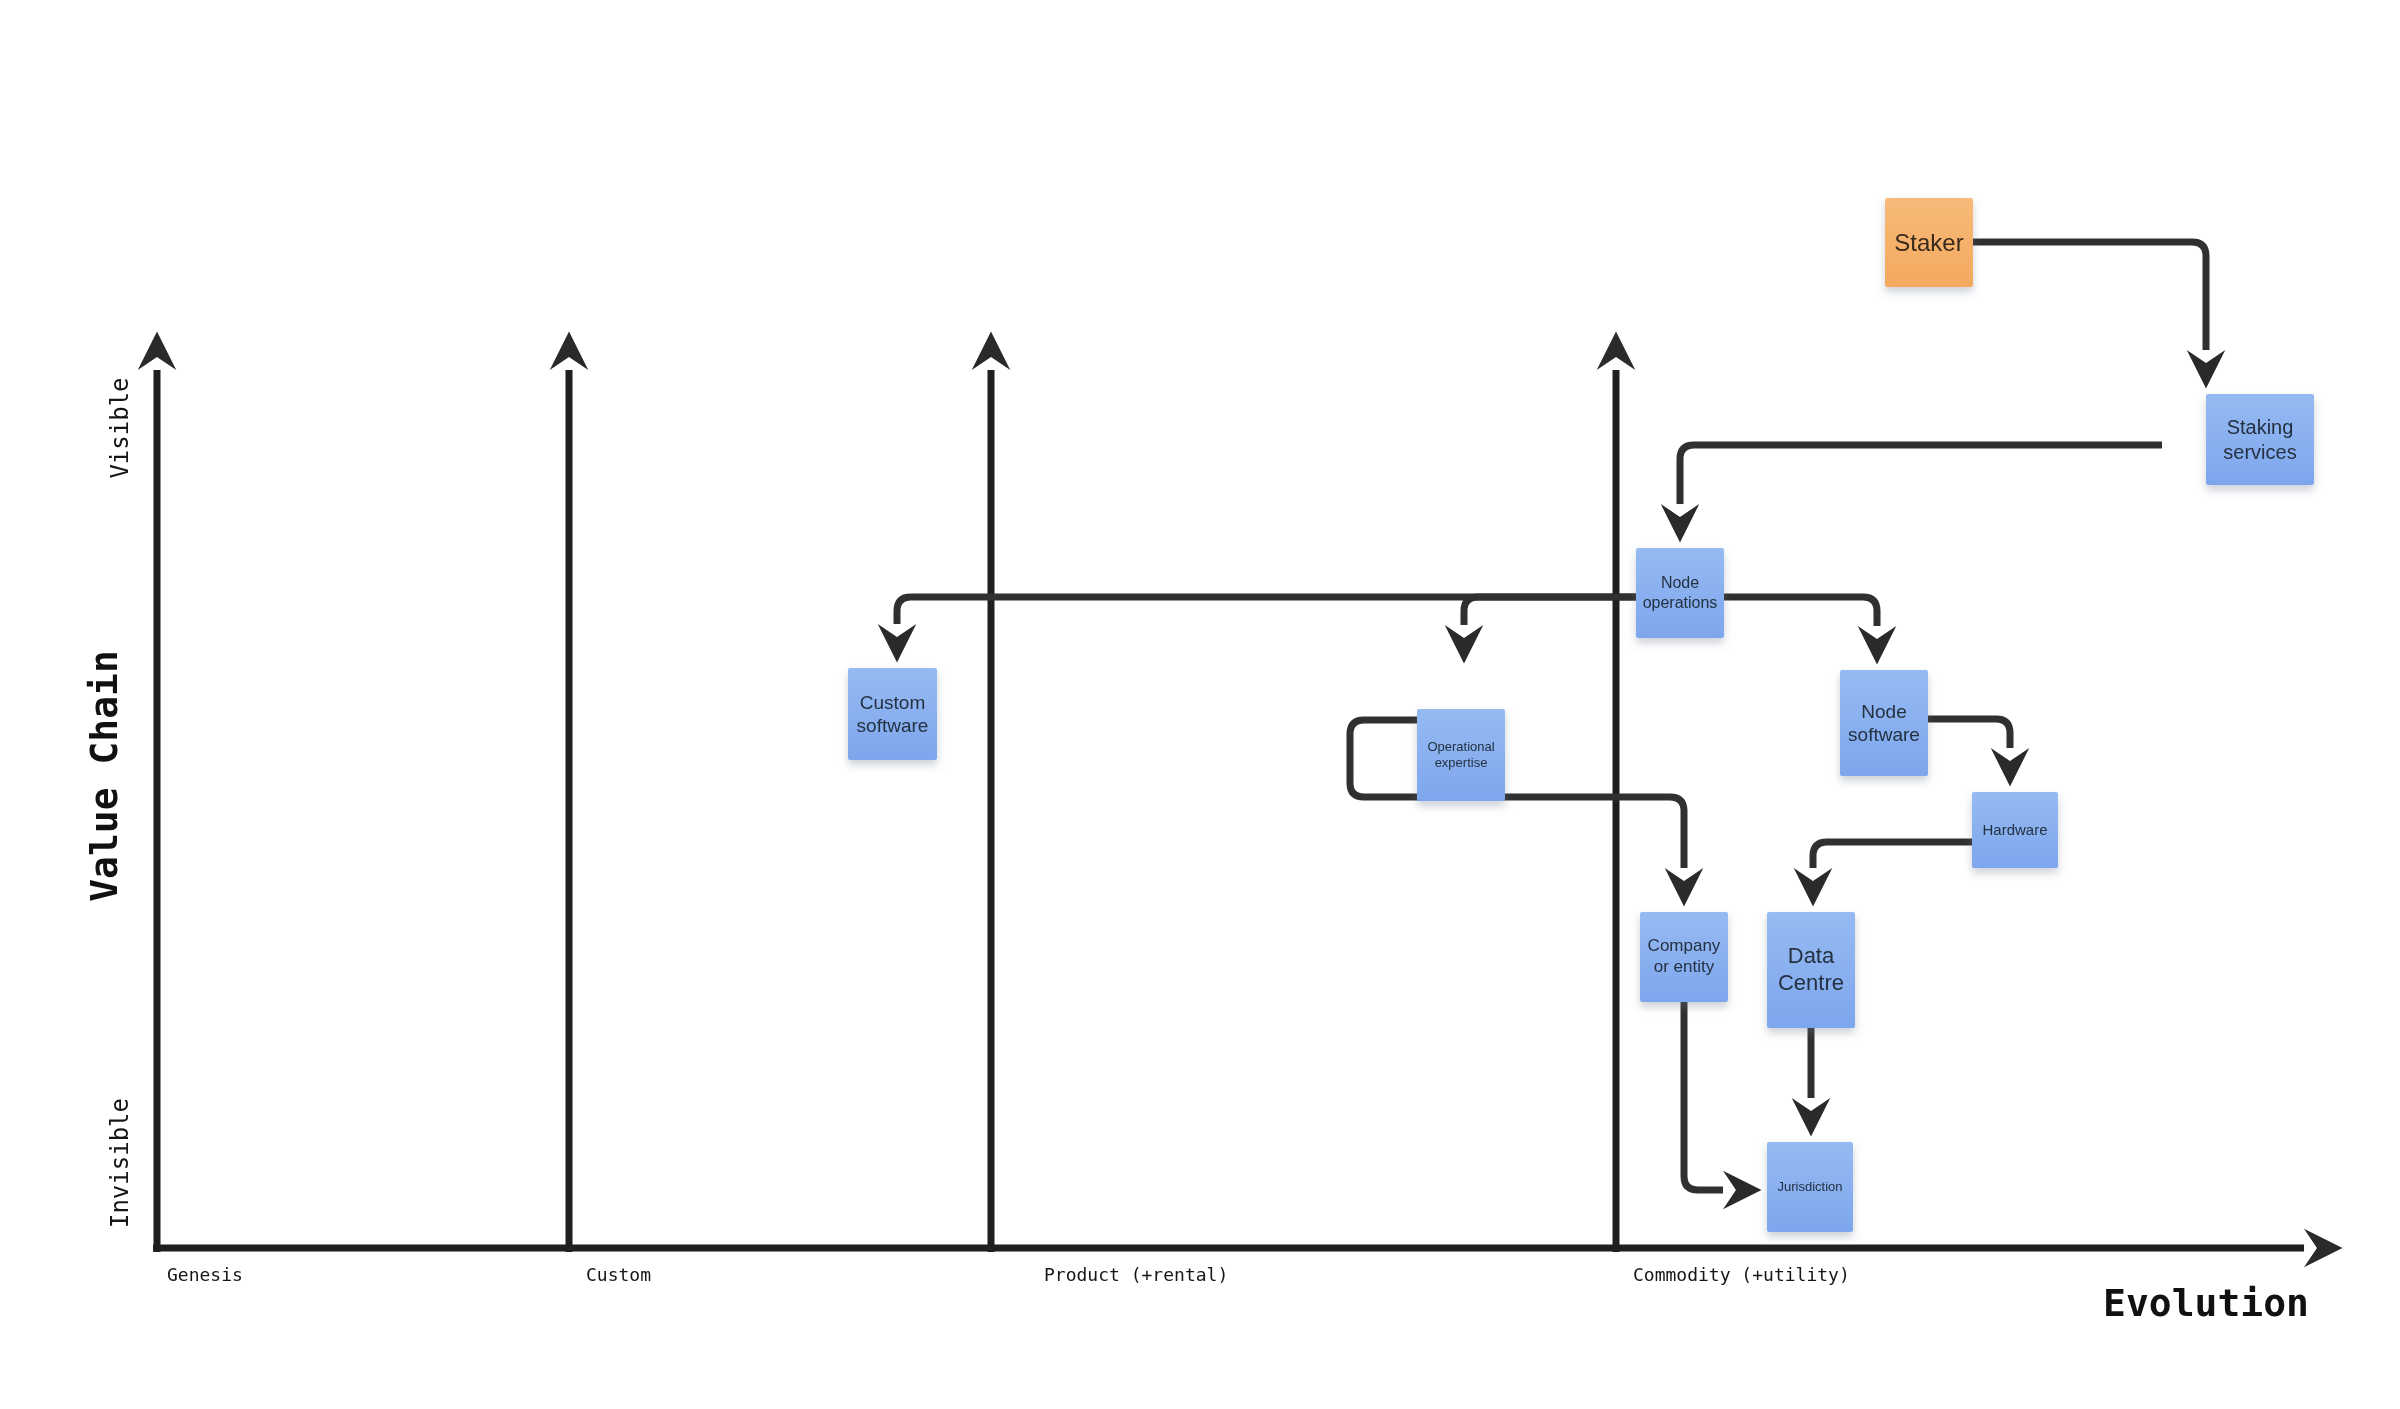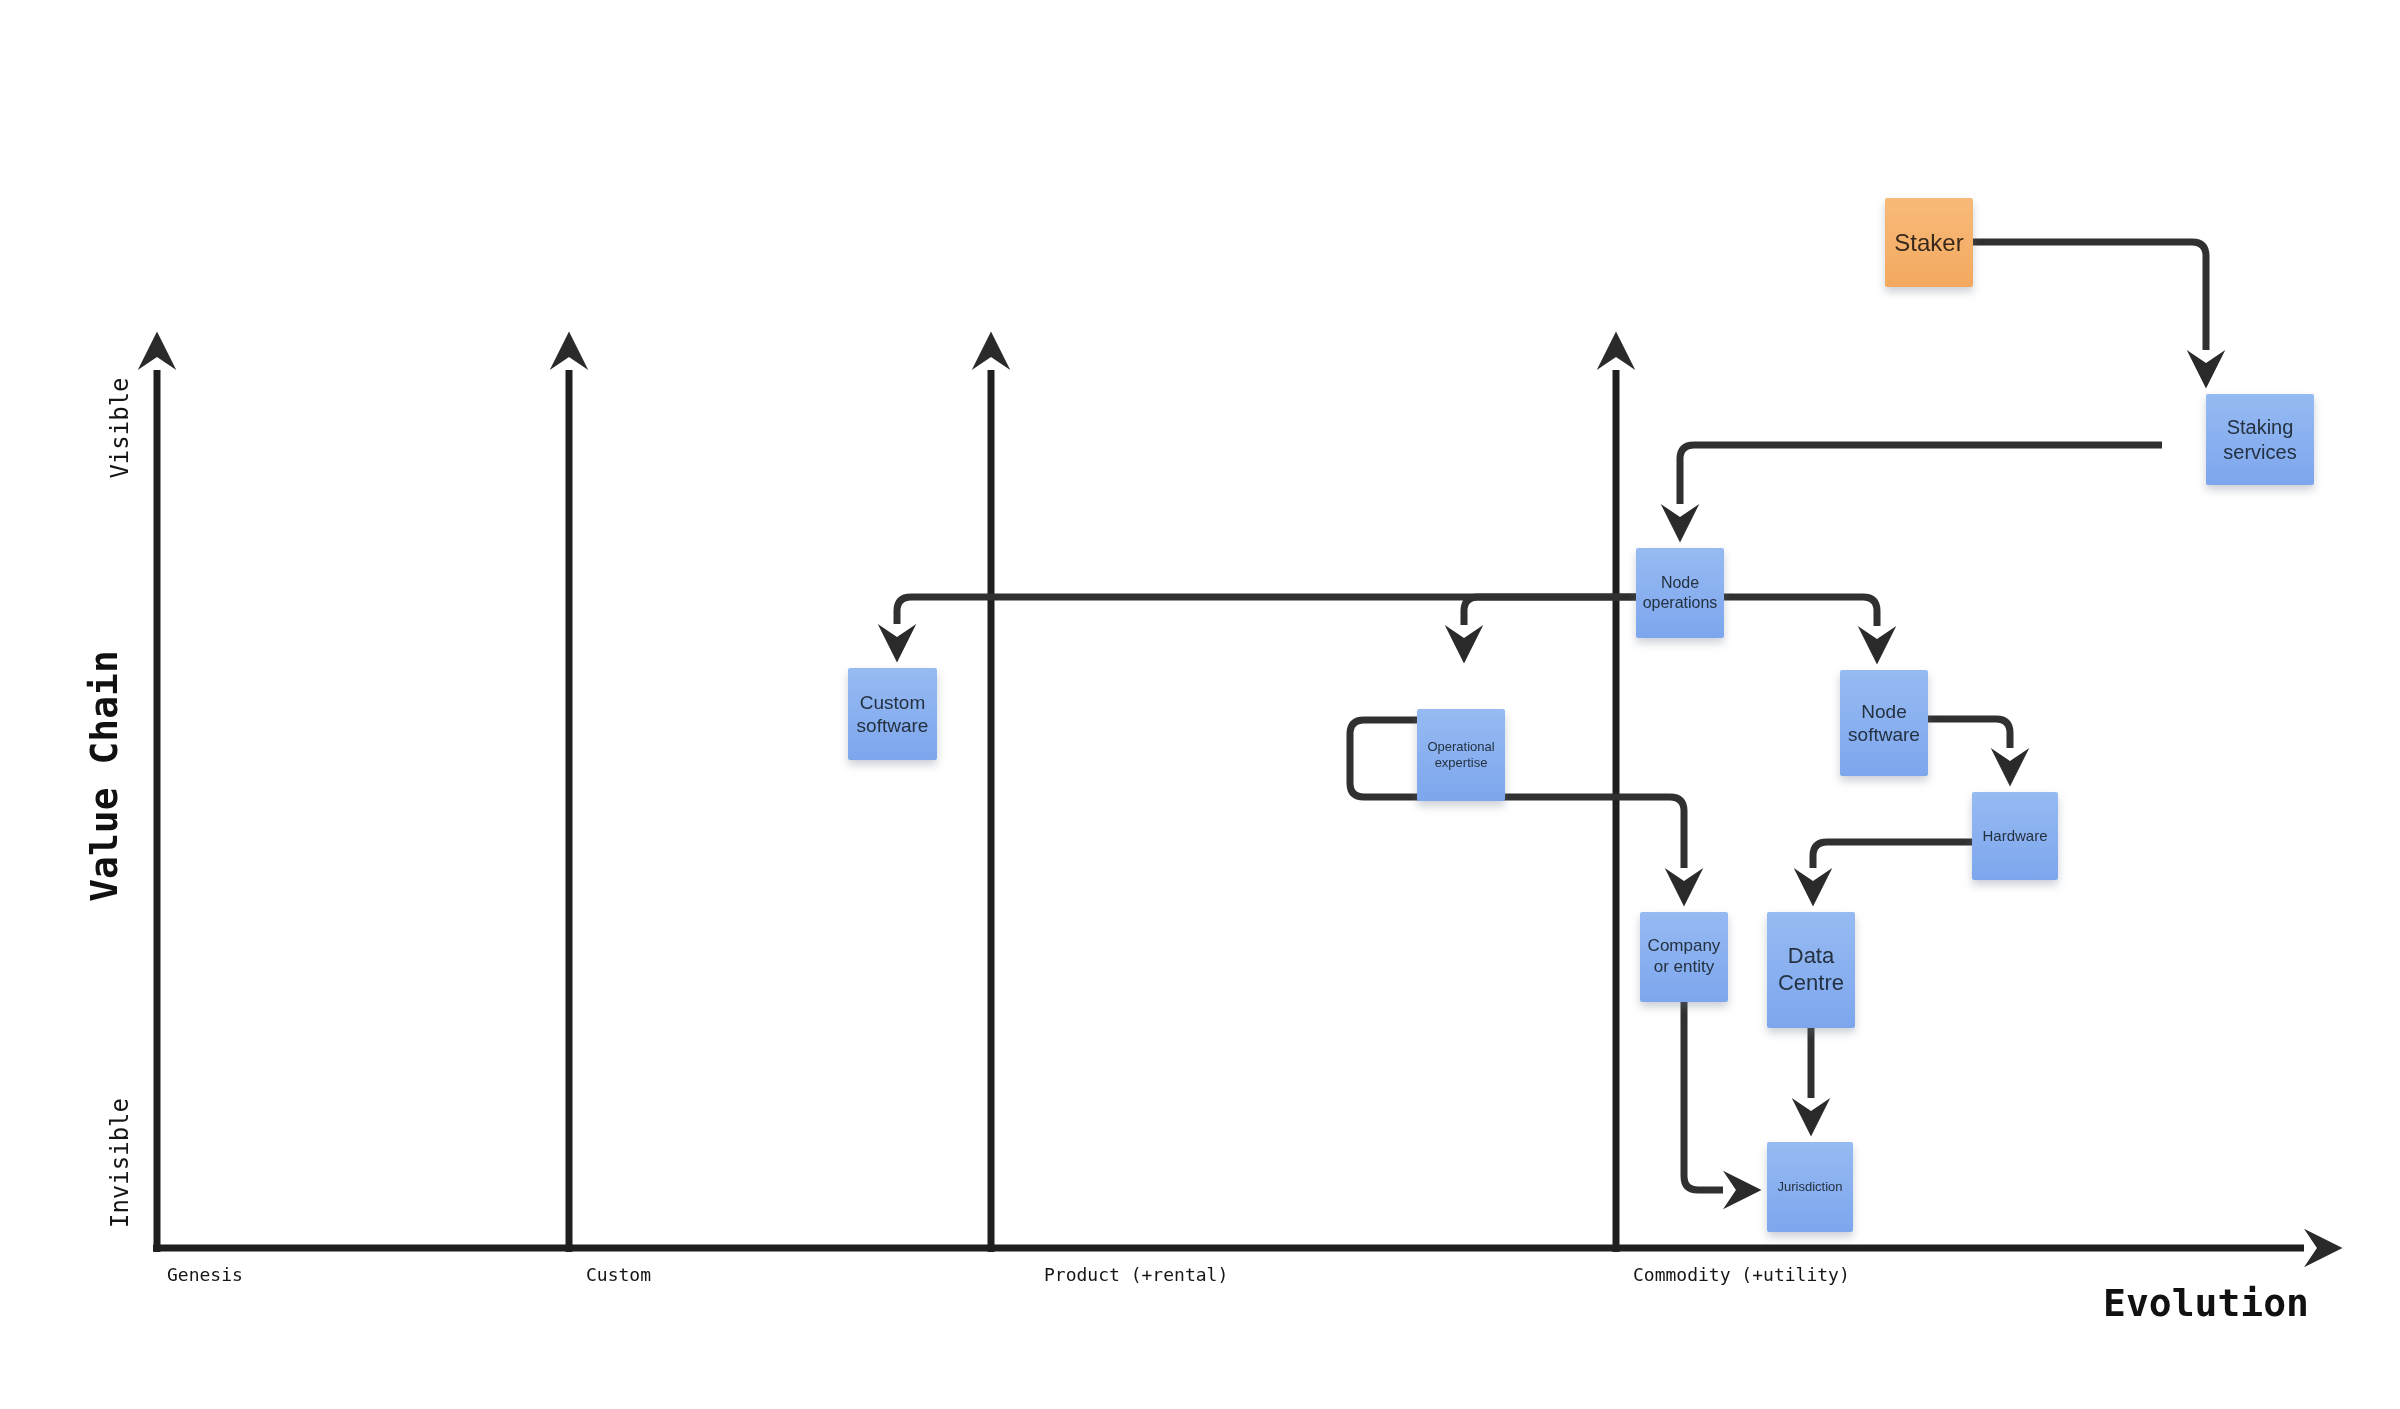--- a/index.html
+++ b/index.html
@@ -85,18 +85,18 @@
 
   <span class="mono-label axis-title" id="evolution-label">Evolution</span>
 
   <div id="nodes-layer">
       <div class="node anchor" style="left: 1885px; top: 198px; width: 88px; height: 89px; font-size: 24px;">Staker</div>
       <div class="node" style="left: 2162px; top: 394px; width: 108px; height: 91px; font-size: 20px; margin-left: 44px;">Staking services</div>
       <div class="node" style="left: 1636px; top: 548px; width: 88px; height: 90px; font-size: 16px;">Node operations</div>
       <div class="node" style="left: 848px; top: 668px; width: 89px; height: 92px; font-size: 19px;">Custom software</div>
       <div class="node" style="left: 1417px; top: 669px; width: 88px; height: 92px; font-size: 13px; margin-top: 40px;">Operational expertise</div>
       <div class="node" style="left: 1840px; top: 670px; width: 88px; height: 106px; font-size: 19px;">Node software</div>
-      <div class="node" style="left: 1972px; top: 792px; width: 86px; height: 88px; font-size: 15px;">Hardware</div>
+      <div class="node" style="left: 1972px; top: 792px; width: 86px; height: 76px; font-size: 15px;">Hardware</div>
       <div class="node" style="left: 1640px; top: 912px; width: 88px; height: 90px; font-size: 17px;">Company or entity</div>
       <div class="node" style="left: 1767px; top: 912px; width: 88px; height: 116px; font-size: 22px;">Data Centre</div>
       <div class="node" style="left: 1767px; top: 1142px; width: 86px; height: 90px; font-size: 13px;">Jurisdiction</div>
     </div>
 </div>
 
 </body></html>

